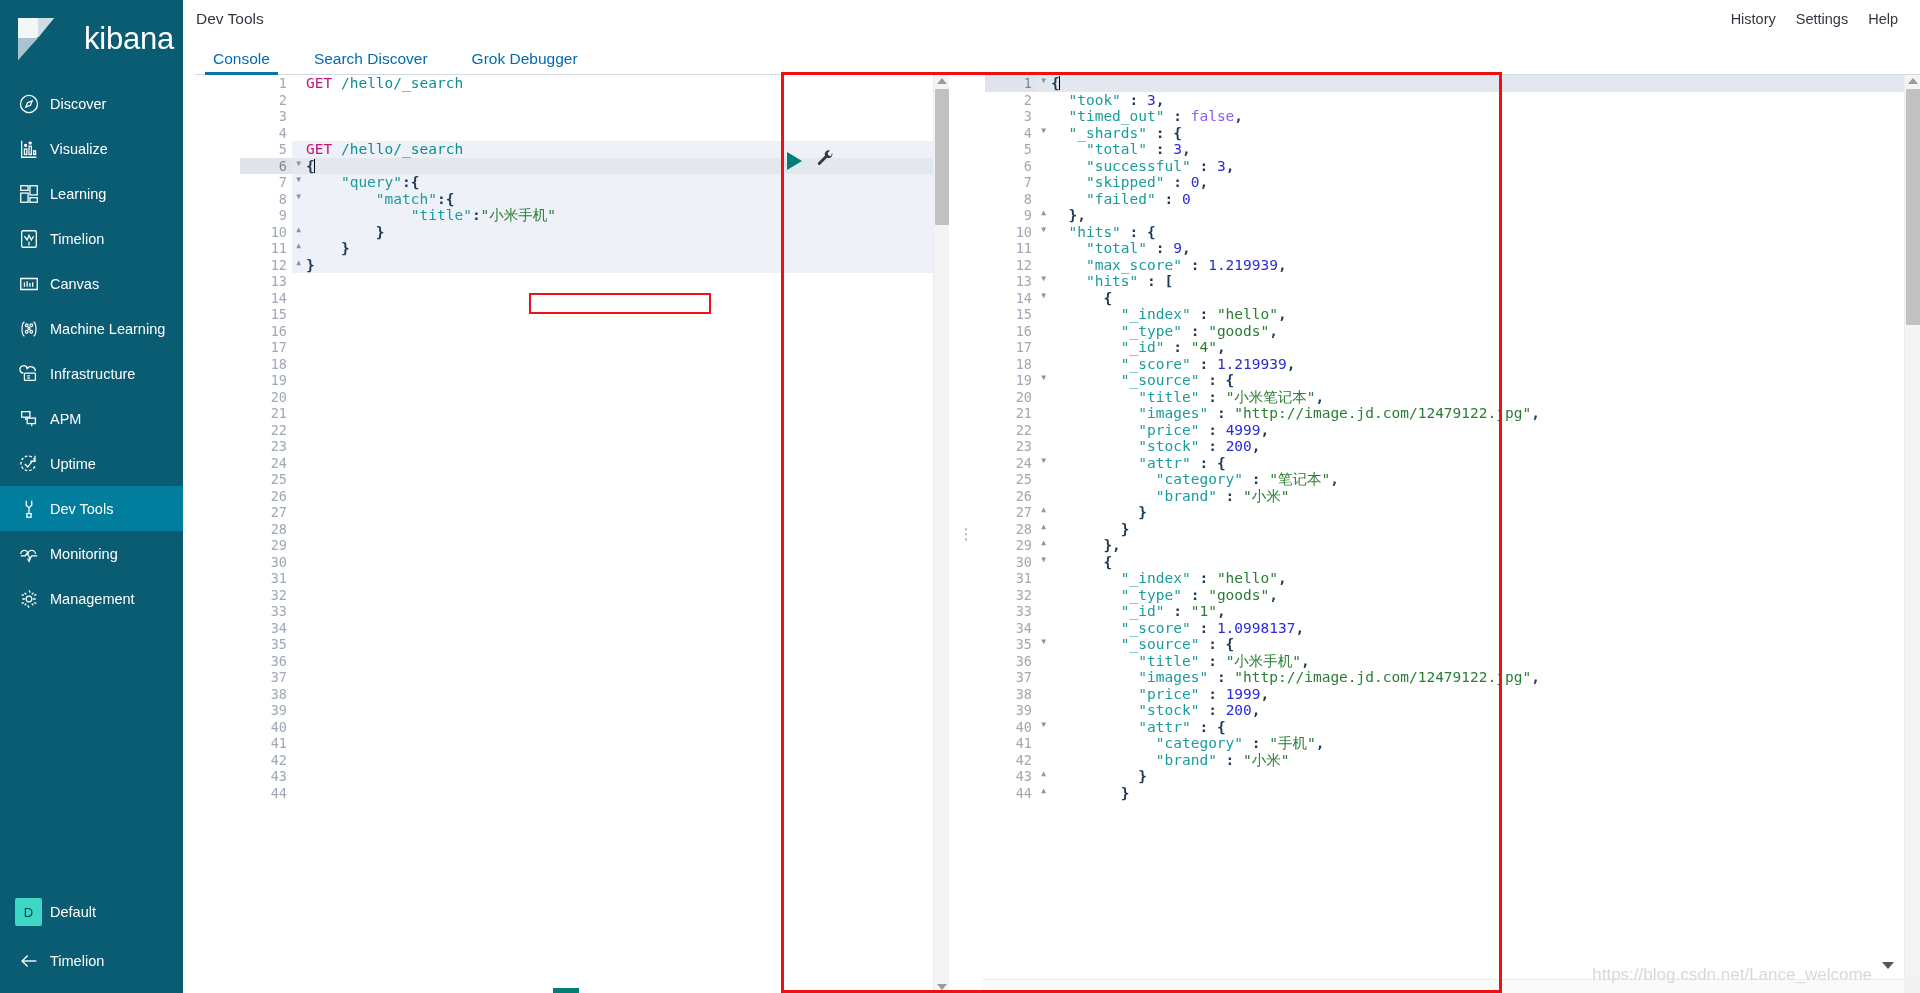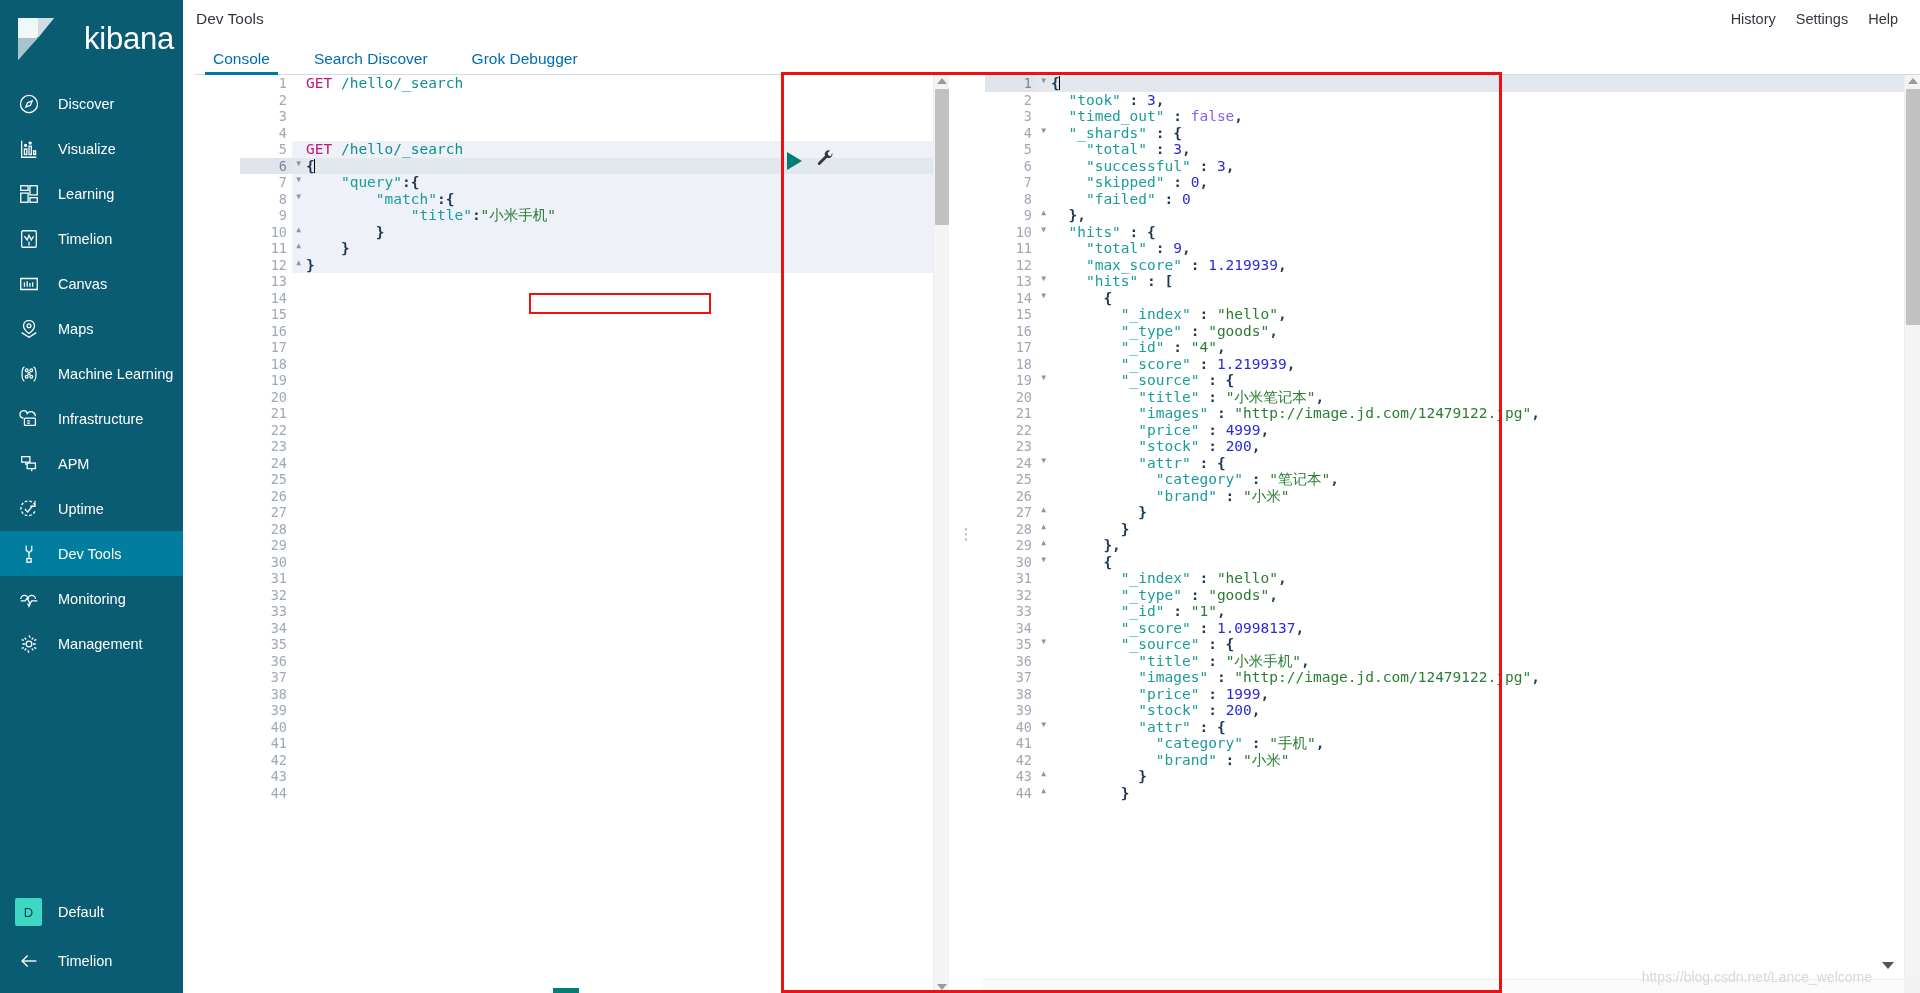--- a/index.html
+++ b/index.html
@@ -32,21 +32,21 @@
     font-size: 31px;
     letter-spacing: -0.2px;
     font-weight: 400;
     line-height: 1;
   }
   .nav { margin-top: 4px; }
   .nav-item {
     height: 45px;
     display: flex; align-items: center;
     padding-left: 16px;
-    gap: 16px;
+    gap: 8px;
     color: #ffffff;
     cursor: pointer;
   }
   .nav-item.active { background: #017d9e; }
   .nav-ico {
     width: 26px; height: 26px;
     flex: 0 0 26px;
     display: flex; align-items: center; justify-content: center;
   }
   .nav-ico svg { display: block; }
@@ -219,21 +219,21 @@
   .redbox {
     position: absolute;
     border: 2px solid #ee1111;
     pointer-events: none;
     z-index: 40;
   }
   #redbox-title { left: 346px; top: 218px; width: 182px; height: 21px; }
   #redbox-response { left: 781px; top: 72px; width: 721px; height: 921px; border-width: 3px; }
   .watermark {
     position: absolute; right: 48px; bottom: 8px;
-    font-size: 14px; color: #d8d8d8;
+    font-size: 17px; color: #d8d8d8;
     font-family: "Liberation Sans", sans-serif;
     z-index: 30; user-select: none;
   }
   .hbar-corner {
     position: absolute; right: 0; bottom: 0;
     width: 16px; height: 16px; background: #f1f1f1;
   }
   .hbar {
     position: absolute; left: 0; right: 16px; bottom: 0;
     height: 14px; background: #fafafa; border-top: 1px solid #ededed;
@@ -321,30 +321,20 @@
       <div class="nav-item">
         <span class="nav-ico">
           <svg width="22" height="22" viewBox="0 0 24 24" fill="none" stroke="#fff" stroke-width="1.4">
             <path d="M3 6 H21 V18 H3 Z"></path>
               <path d="M7 10 V15 M10 9 V15 M13 11 V15 M16 10 V15"></path>
           </svg>
         </span>
         <span class="nav-label">Canvas</span>
       </div>
 
-      <div class="nav-item">
-        <span class="nav-ico">
-          <svg width="22" height="22" viewBox="0 0 24 24" fill="none" stroke="#fff" stroke-width="1.4">
-            <path d="M12 2.5 C8.7 2.5 6 5.2 6 8.5 C6 12.6 12 17 12 17 C12 17 18 12.6 18 8.5 C18 5.2 15.3 2.5 12 2.5 Z"></path>
-            <circle cx="12" cy="8.4" r="2.1"></circle>
-              <path d="M4 16 L12 21 L20 16"></path>
-          </svg>
-        </span>
-        <span class="nav-label">Maps</span>
-      </div>
 
       <div class="nav-item">
         <span class="nav-ico">
           <svg width="22" height="22" viewBox="0 0 24 24" fill="none" stroke="#fff" stroke-width="1.3">
             <path d="M7 4 C3.5 6 3.5 18 7 20"></path>
               <path d="M17 4 C20.5 6 20.5 18 17 20"></path>
             <circle cx="9.5" cy="8" r="1.5"></circle>
               <circle cx="14.5" cy="8" r="1.5"></circle>
             <circle cx="9.5" cy="15" r="1.5"></circle>
               <circle cx="14.5" cy="15" r="1.5"></circle>

